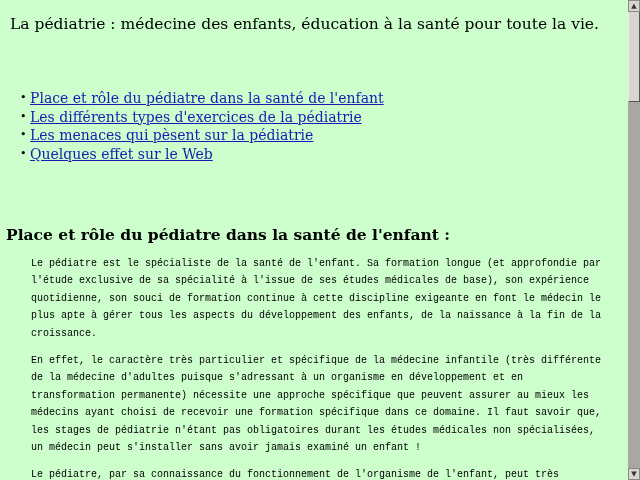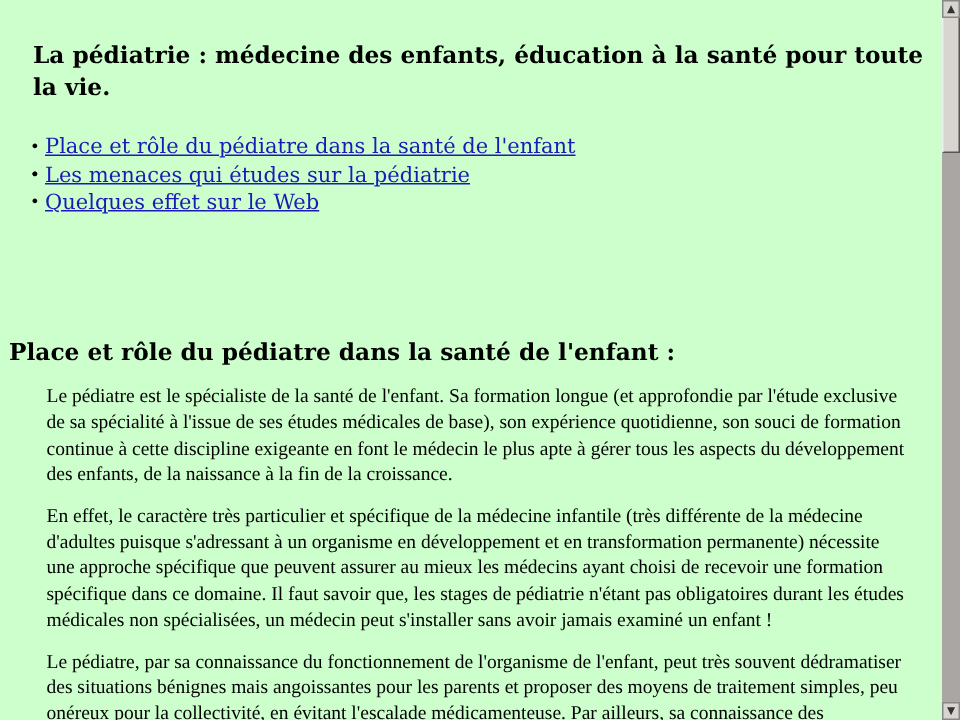--- a/index.html
+++ b/index.html
@@ -4,55 +4,55 @@
 <style>
   html, body { margin:0; padding:0; }
   body {
     width:640px; height:480px; overflow:hidden; position:relative;
     background:#ccffcc;
     font-family:"DejaVu Serif", serif;
     color:#000;
   }
   .page { position:absolute; left:0; top:0; width:628px; height:480px; overflow:hidden; }
   h1 {
-    position:absolute; left:6px; top:10px; width:612px; margin:16px;
-    font-size:15.5px; font-weight:bold; line-height:21px;
+    position:absolute; left:6px; top:10px; width:612px; margin:4px;
+    font-size:15.5px; font-weight:normal; line-height:21px;
   }
   ul.toc {
     position:absolute; left:0; top:89px; margin:0; padding:0 0 0 30px;
     font-size:14px; line-height:18.5px;
   }
   ul.toc li { list-style:none; position:relative; }
   ul.toc li .bullet { position:absolute; left:-10px; top:0; font-size:11px; }
   ul.toc a { color:#1a1ab5; text-decoration:underline; }
   h2 {
     position:absolute; left:6px; top:225px; margin:0;
     font-size:15.5px; font-weight:bold; line-height:20px;
   }
   .content { position:absolute; left:31px; top:255px; width:575px; }
   .content p {
-    margin:0 0 10px 0; font-size:13px; line-height:17.4px;
-    font-family:Liberation Serif, serif;
+    margin:0 0 10px 0; font-size:10px; line-height:17.4px;
+    font-family:Liberation Mono, monospace;
   }
   .scrollbar { position:absolute; left:628px; top:0; width:12px; height:480px; background:#a9a6a3; }
   .sb-btn { position:absolute; left:0; width:12px; height:12px; background:#d8d4cf; border:1px solid #888; box-sizing:border-box; font-size:7px; line-height:10px; text-align:center; color:#333; }
   .sb-up { top:0; }
   .sb-down { bottom:0; }
   .sb-thumb { position:absolute; left:0; top:12px; width:12px; height:90px; background:#d8d4cf; border-left:1px solid #eee; border-bottom:1px solid #555; border-right:1px solid #555; box-sizing:border-box; }
 </style>
 </head>
 <body>
 
 <div class="page">
   <h1>La pédiatrie : médecine des enfants, éducation à la santé pour toute la vie.</h1>
 
   <ul class="toc">
     <li><span class="bullet">•</span><a href="#">Place et rôle du pédiatre dans la santé de l'enfant</a></li>
-    <li><span class="bullet">•</span></li>
-    <li><span class="bullet">•</span><a href="#">Les menaces qui études sur la pédiatrie</a></li>
+    <li><span class="bullet">•</span><a href="#">Les différents types d'exercices de la pédiatrie</a></li>
+    <li><span class="bullet">•</span><a href="#">Les menaces qui pèsent sur la pédiatrie</a></li>
     <li><span class="bullet">•</span><a href="#">Quelques effet sur le Web</a></li>
   </ul>
 
   <h2>Place et rôle du pédiatre dans la santé de l'enfant :</h2>
 
   <div class="content">
     <p>Le pédiatre est le spécialiste de la santé de l'enfant. Sa formation longue (et approfondie par l'étude exclusive de sa spécialité à l'issue de ses études médicales de base), son expérience quotidienne, son souci de formation continue à cette discipline exigeante en font le médecin le plus apte à gérer tous les aspects du développement des enfants, de la naissance à la fin de la croissance.</p>
     <p>En effet, le caractère très particulier et spécifique de la médecine infantile (très différente de la médecine d'adultes puisque s'adressant à un organisme en développement et en transformation permanente) nécessite une approche spécifique que peuvent assurer au mieux les médecins ayant choisi de recevoir une formation spécifique dans ce domaine. Il faut savoir que, les stages de pédiatrie n'étant pas obligatoires durant les études médicales non spécialisées, un médecin peut s'installer sans avoir jamais examiné un enfant !</p>
     <p>Le pédiatre, par sa connaissance du fonctionnement de l'organisme de l'enfant, peut très souvent dédramatiser des situations bénignes mais angoissantes pour les parents et proposer des moyens de traitement simples, peu onéreux pour la collectivité, en évitant l'escalade médicamenteuse. Par ailleurs, sa connaissance des pathologies rares et importantes à</p>
   </div>

